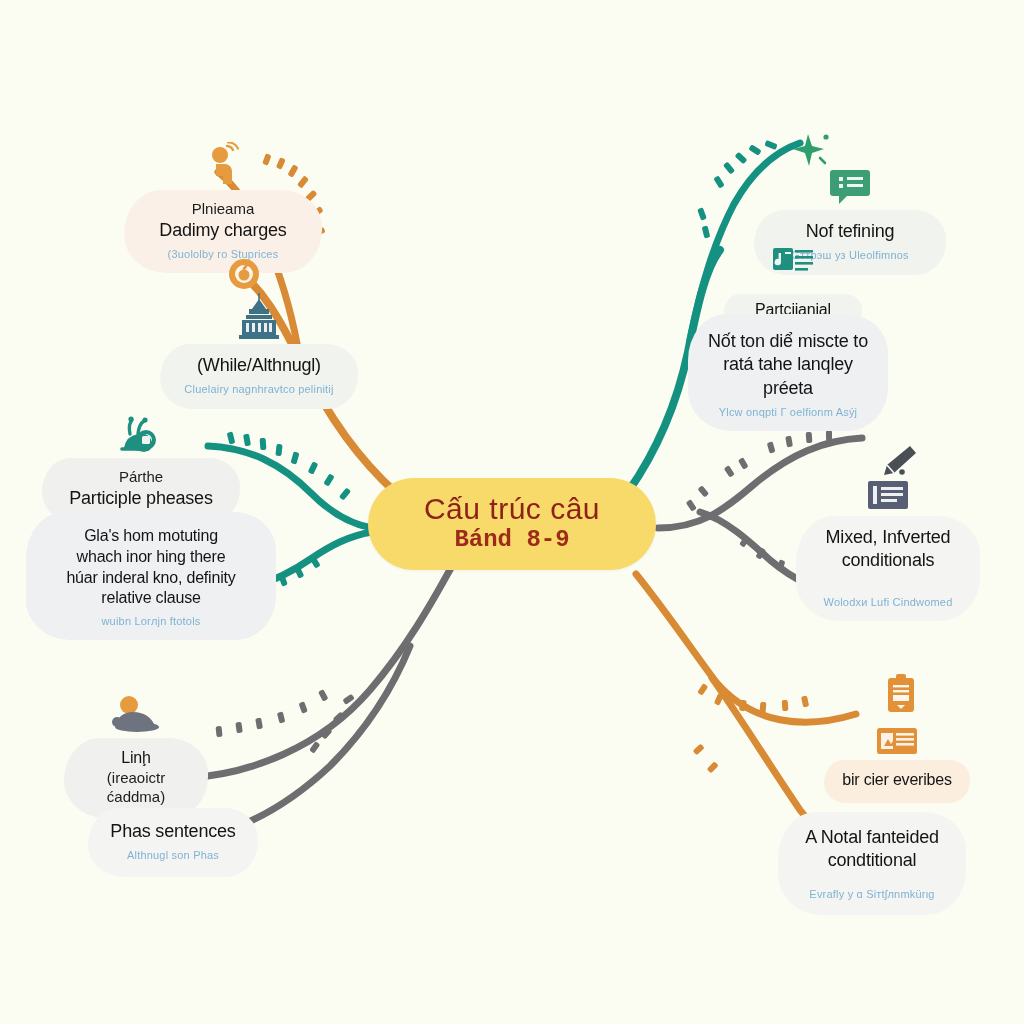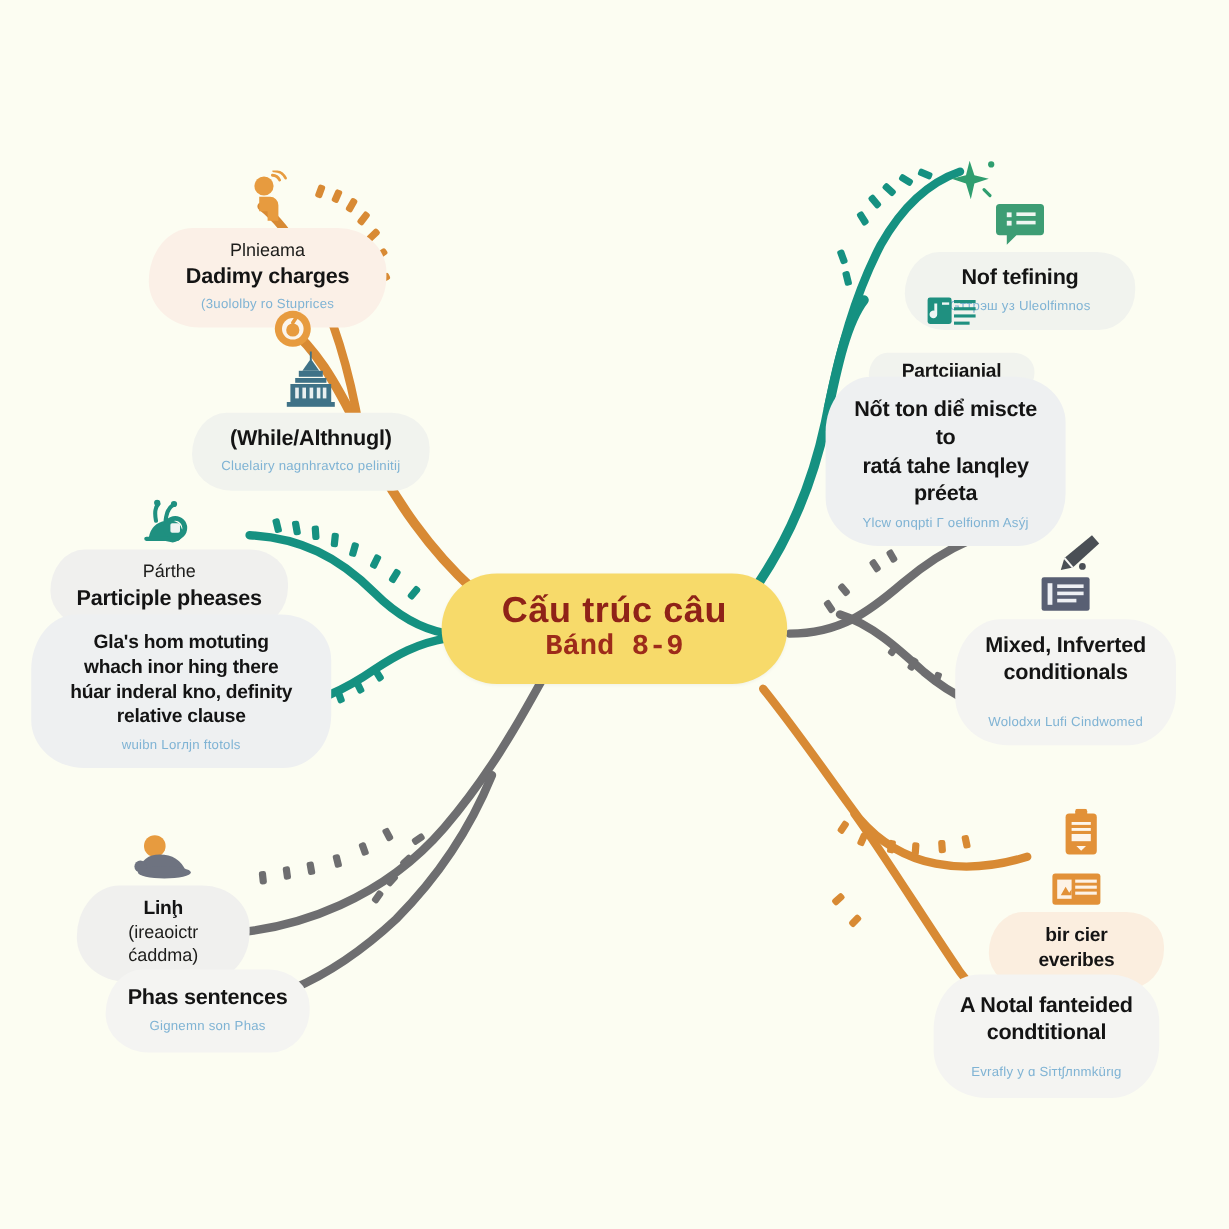--- a/index.html
+++ b/index.html
@@ -39,21 +39,21 @@
     border-radius: 46px;
     display: flex;
     flex-direction: column;
     align-items: center;
     justify-content: center;
     box-shadow: 0 1px 3px rgba(0,0,0,0.05);
   }
   .center-title {
     color: #8f2218;
     font-size: 30px;
-    font-weight: bold;
+    font-weight: normal;
     letter-spacing: 0.5px;
     line-height: 1.05;
     text-align: center;
   }
   .center-sub {
     color: #9d2b1a;
     font-size: 24px;
     font-weight: bold;
     line-height: 1.2;
     margin-top: 2px;
@@ -86,21 +86,21 @@
 
   .n-pre {
     font-size: 15px;
     color: #1d1d1b;
     line-height: 1.25;
     font-weight: normal;
   }
   .n-main {
     font-size: 18px;
     color: #141414;
-    font-weight: bold;
+    font-weight: normal;
     line-height: 1.3;
     letter-spacing: -0.2px;
   }
   .n-main.sm { font-size: 16px; }
   .n-cap {
     font-size: 11px;
     color: #7fb3d4;
     line-height: 1.3;
     margin-top: 5px;
     letter-spacing: 0.2px;
@@ -381,21 +381,21 @@
     </div>
     <div class="blob blob-grey" style="width:112px;">
       <div class="n-main sm">Linḩ</div>
       <div class="n-pre">(ireaoictr ćaddma)</div>
     </div>
   </div>
 
   <div class="node" style="left:104px; top:808px; width:138px;">
     <div class="blob blob-white" style="width:138px; padding:12px 16px 14px;">
       <div class="n-main">Phas sentences</div>
-      <div class="n-cap">Gignemn son Phas</div>
+      <div class="n-cap">Althnugl son Phas</div>
     </div>
   </div>
 
   <div class="float-icon" style="left:886px; top:674px;">
     <svg class="ic" width="30" height="40" viewBox="0 0 30 40">
       <rect x="2" y="4" width="26" height="34" rx="3" fill="#e29138"></rect>
       <rect x="10" y="0" width="10" height="7" rx="2" fill="#e29138"></rect>
       <rect x="7" y="11" width="16" height="2.4" fill="#fdf6ec"></rect>
       <rect x="7" y="16" width="16" height="2.4" fill="#fdf6ec"></rect>
       <rect x="7" y="21" width="16" height="6" fill="#fdf6ec"></rect>

